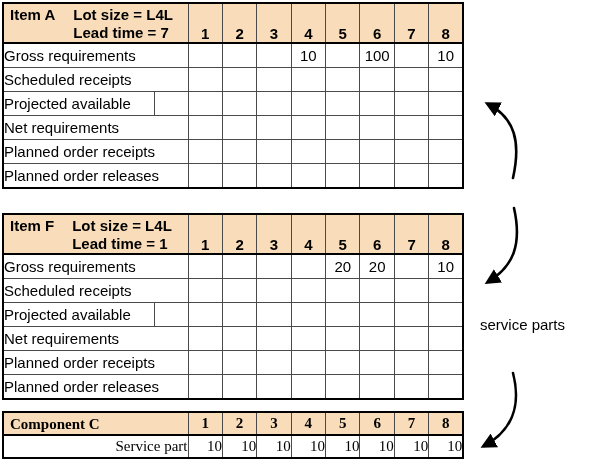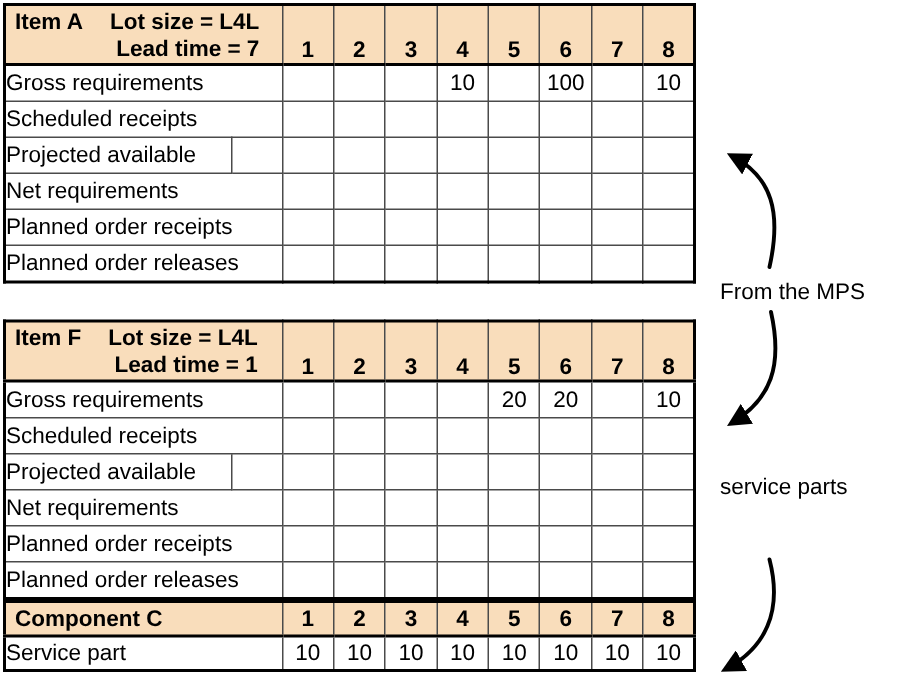--- a/index.html
+++ b/index.html
@@ -7,36 +7,36 @@
     position:relative; width:610px; height:460px; background:#fff;
     font-family:"Liberation Sans", sans-serif; color:#000; overflow:hidden;
   }
   
   table.mrp {
     position:absolute; left:2px; border-collapse:collapse; table-layout:fixed;
     width:460px; border:2px solid #000;
   }
   .t0 { top:2px; }
   .t1 { top:213px; }
-  .t2 { top:400px; }
+  .t2 { top:411px;font-family:Liberation Serif, serif; }
   .mrp col.c-label { width:151px; }
   .mrp col.c-sub   { width:34px; }
   .mrp col.c-p     { width:34.4px; }
   .mrp th, .mrp td { border:1px solid #4a4a4a; padding:0; font-size:15px; }
   .mrp thead th { background:var(--header-bg,#F9DDBB); border-bottom:2px solid #000; }
   .t0 thead th, .t1 thead th { height:37px; }
   .t2 thead th { height:21px; }
-  .hlabel { text-align:right; vertical-align:top; }
+  .hlabel { text-align:left; vertical-align:top; }
   .hwrap { display:flex; gap:18px; padding:2px 0 0 6px; font-weight:bold; line-height:18px; }
   .hinfo div { white-space:nowrap; }
   .t2 .hwrap { padding-top:1px; line-height:20px; }
   .hperiod { text-align:center; font-weight:bold; vertical-align:bottom; padding-bottom:2px; }
   .t2 .hperiod { vertical-align:middle; padding-bottom:0; }
   .t0 tbody td, .t1 tbody td { height:23px; }
-  .t2 tbody td { height:21px; }
+  .t2 tbody td { height:21px;text-align:right; }
   .rlabel { text-align:left; padding-left:6px; }
   .vcell { text-align:center; }
   .subcell { background:#fff; }
   
   .ann { position:absolute; font-size:15px; line-height:19px; }
   .ann-mps { left:480px; top:185px; white-space:nowrap; }
   .ann-ind { left:480px; top:315px; }
   .arrows { position:absolute; left:460px; top:0; }
   .arrows path { stroke:#000; stroke-width:2.6; fill:none; stroke-linecap:round; }
   .arrows marker path { fill:#000; stroke:none; }
@@ -294,21 +294,20 @@
             <td class="vcell">10</td>
             <td class="vcell">10</td>
             <td class="vcell">10</td>
             <td class="vcell">10</td>
             <td class="vcell">10</td>
           </tr>
         </tbody>
       </table>
     </div>
 
-  <div class="ann ann-mps">From the MPS</div>
 
   <div class="ann ann-ind">
     <div>service parts</div>
   </div>
 
   <svg class="arrows" width="150" height="460" viewBox="0 0 150 460">
     <defs>
       <marker id="ah" markerWidth="6" markerHeight="6" refX="4.5" refY="3" orient="auto">
         <path d="M0,0 L6,3 L0,6 Z"></path>
       </marker>

